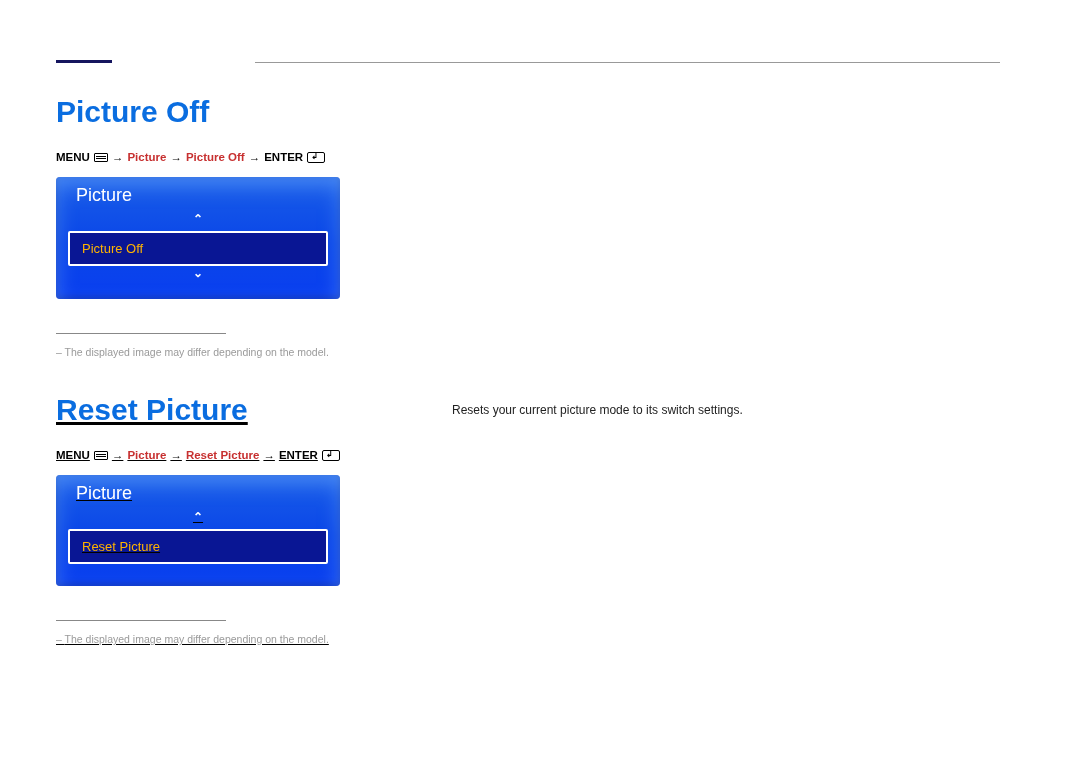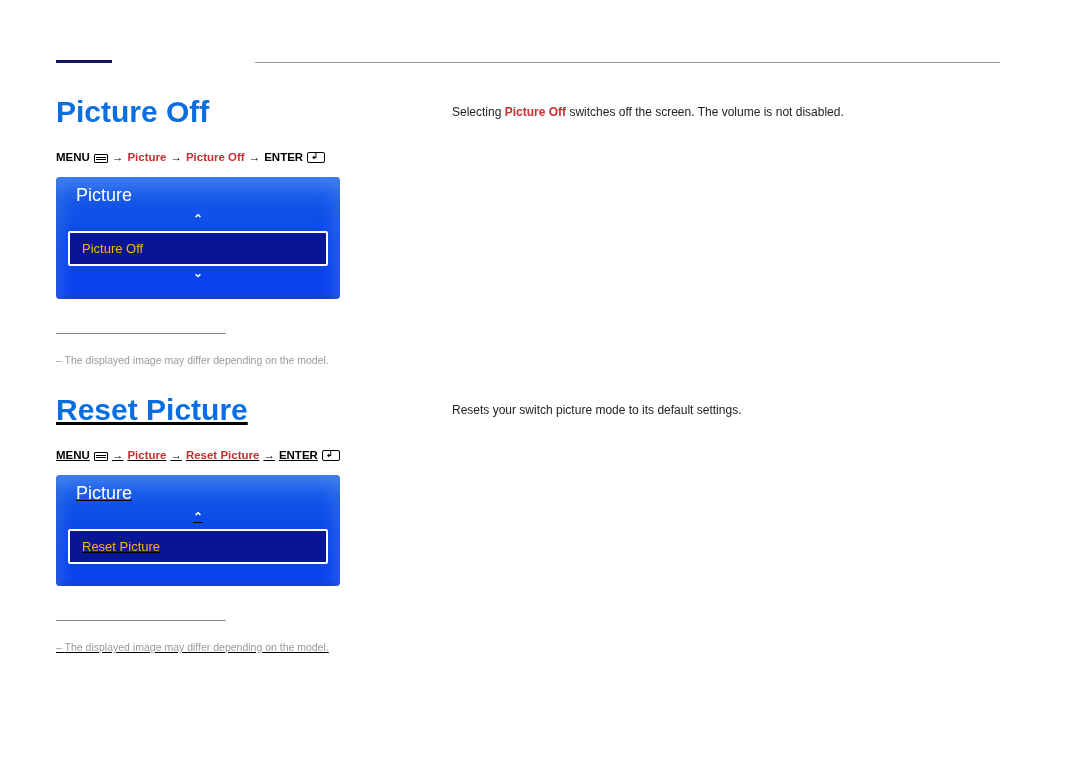--- a/index.html
+++ b/index.html
@@ -43,21 +43,21 @@
     font-size: 30px;
     color: #0a6de0;
     font-weight: 600;
   }
   .breadcrumb {
     font-size: 11.5px;
     color: #000;
     font-weight: bold;
     margin-top: 22px;
     display: flex;
-    align-items: flex-end;
+    align-items: center;
     gap: 4px;
     flex-wrap: wrap;
   }
   .breadcrumb .hl { color: #c73030; font-weight: bold; }
   .icon-menu {
     display: inline-block;
     width: 14px; height: 9px;
     border: 1px solid #000;
     border-radius: 1px;
     position: relative;
@@ -119,21 +119,21 @@
     background: #091694;
     border: 2px solid #fff;
     color: #ffb300;
     padding: 8px 12px;
     font-size: 13px;
     border-radius: 2px;
   }
   .footnote {
     font-size: 10.5px;
     color: #9a9a9a;
-    margin-top: 20px;
+    margin-top: 12px;
   }
   .footnote-rule {
     width: 170px;
     height: 1px;
     background: #888;
     margin-top: 34px;
   }
   .right-col .inline-hl { color: #c73030; font-weight: bold; }
 </style>
 </head>
@@ -161,23 +161,20 @@
     <div class="menu-item">Picture Off</div>
     <div class="arrow arrow-down"></div>
   </div>
   <div class="footnote-rule"></div>
   <div class="footnote">
     <span>– </span><span>The displayed image may differ depending on the model.</span>
   </div>
 </div>
 
 <div class="right-col" style="top:103px;">
-  <p>
-    <span>Selecting </span><span class="inline-hl">Picture Off</span><span> switches off the screen. The volume is not disabled.</span>
-  </p>
 </div>
 
 <div class="left-col" style="top:393px;text-decoration:underline;">
   <div class="section-title">Reset Picture</div>
   <div class="breadcrumb">
     <span>MENU</span>
     <span class="icon-menu"></span>
     <span> → </span>
     <span class="hl">Picture</span>
     <span> → </span>
@@ -191,14 +188,14 @@
     <div class="arrow arrow-up"></div>
     <div class="menu-item">Reset Picture</div>
   </div>
   <div class="footnote-rule"></div>
   <div class="footnote">
     <span>– </span><span>The displayed image may differ depending on the model.</span>
   </div>
 </div>
 
 <div class="right-col" style="top:401px;">
-  <p>Resets your switch picture mode to its default settings.</p>
+  <p>Resets your current picture mode to its switch settings.</p>
 </div>
 
 </body></html>

